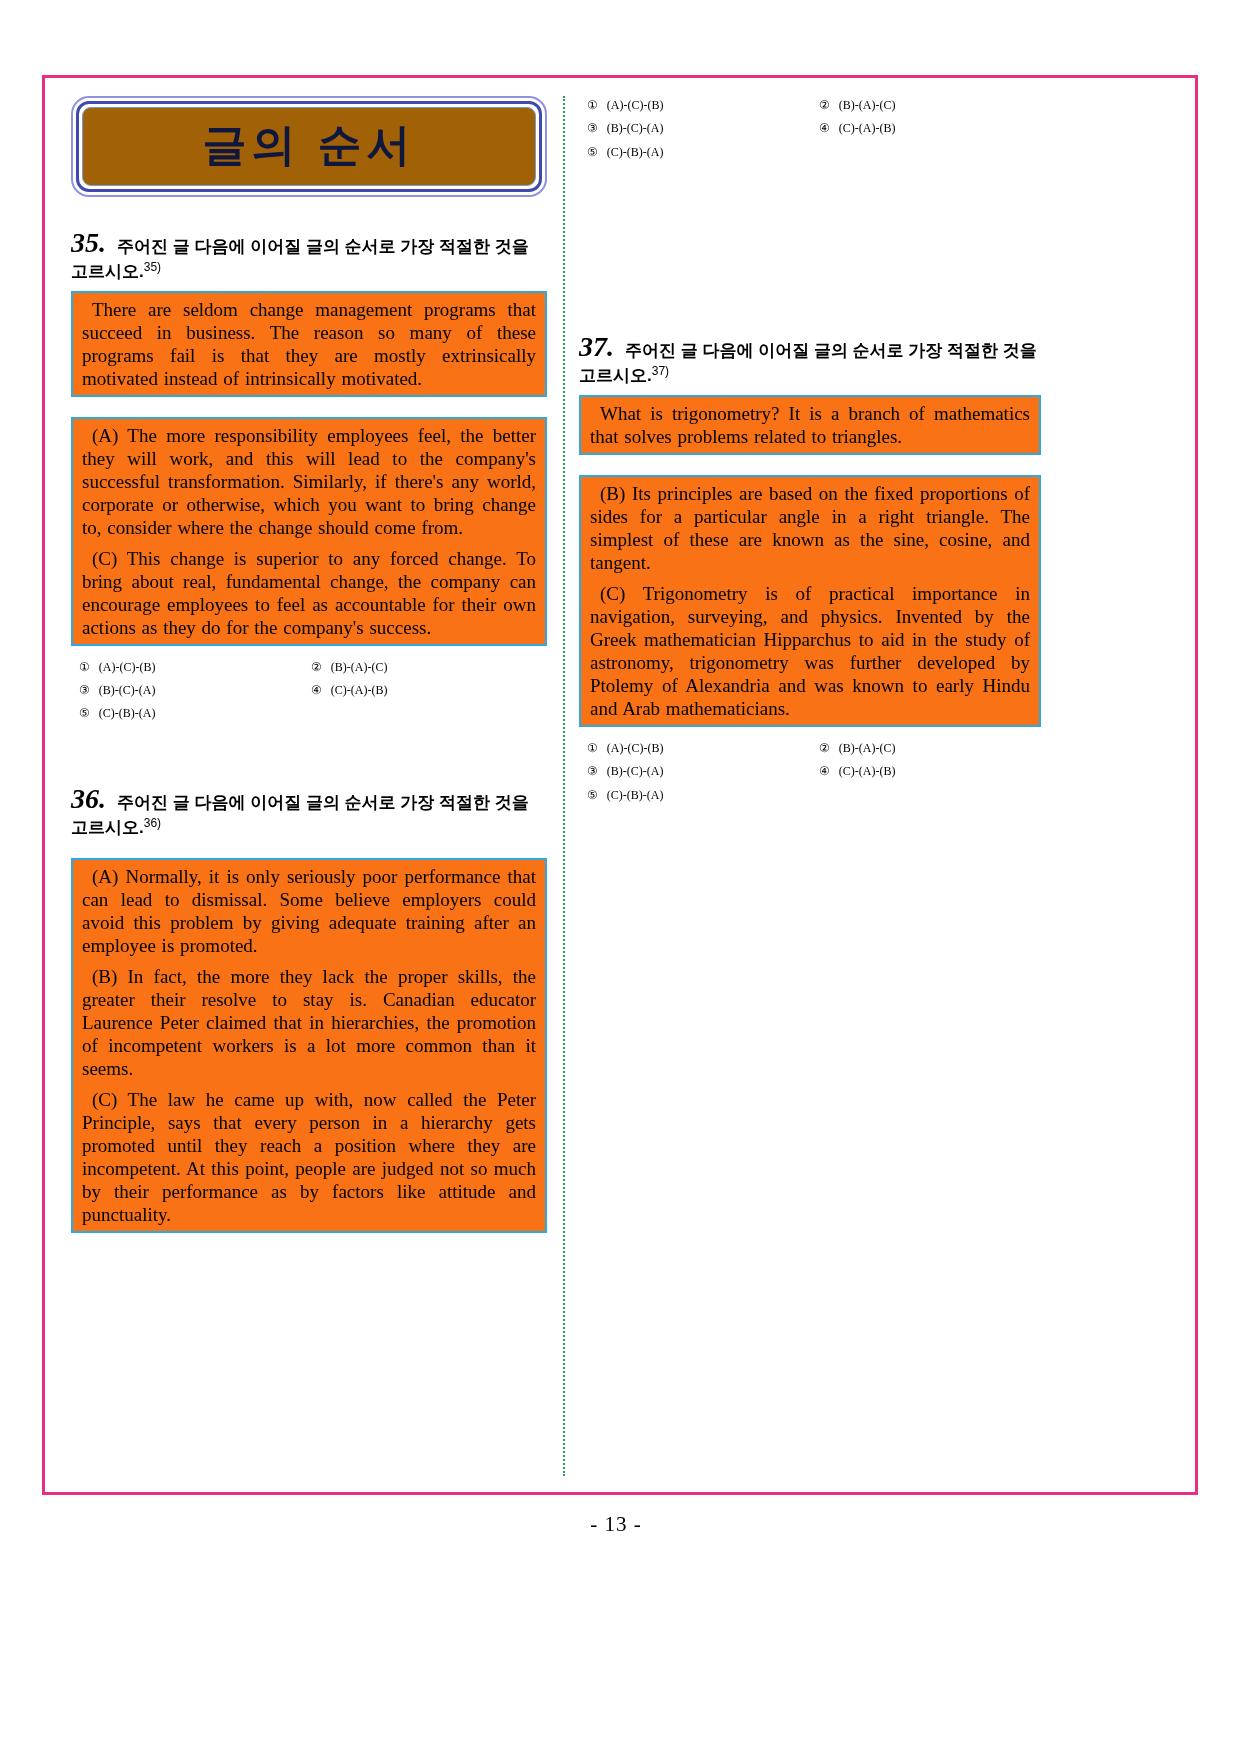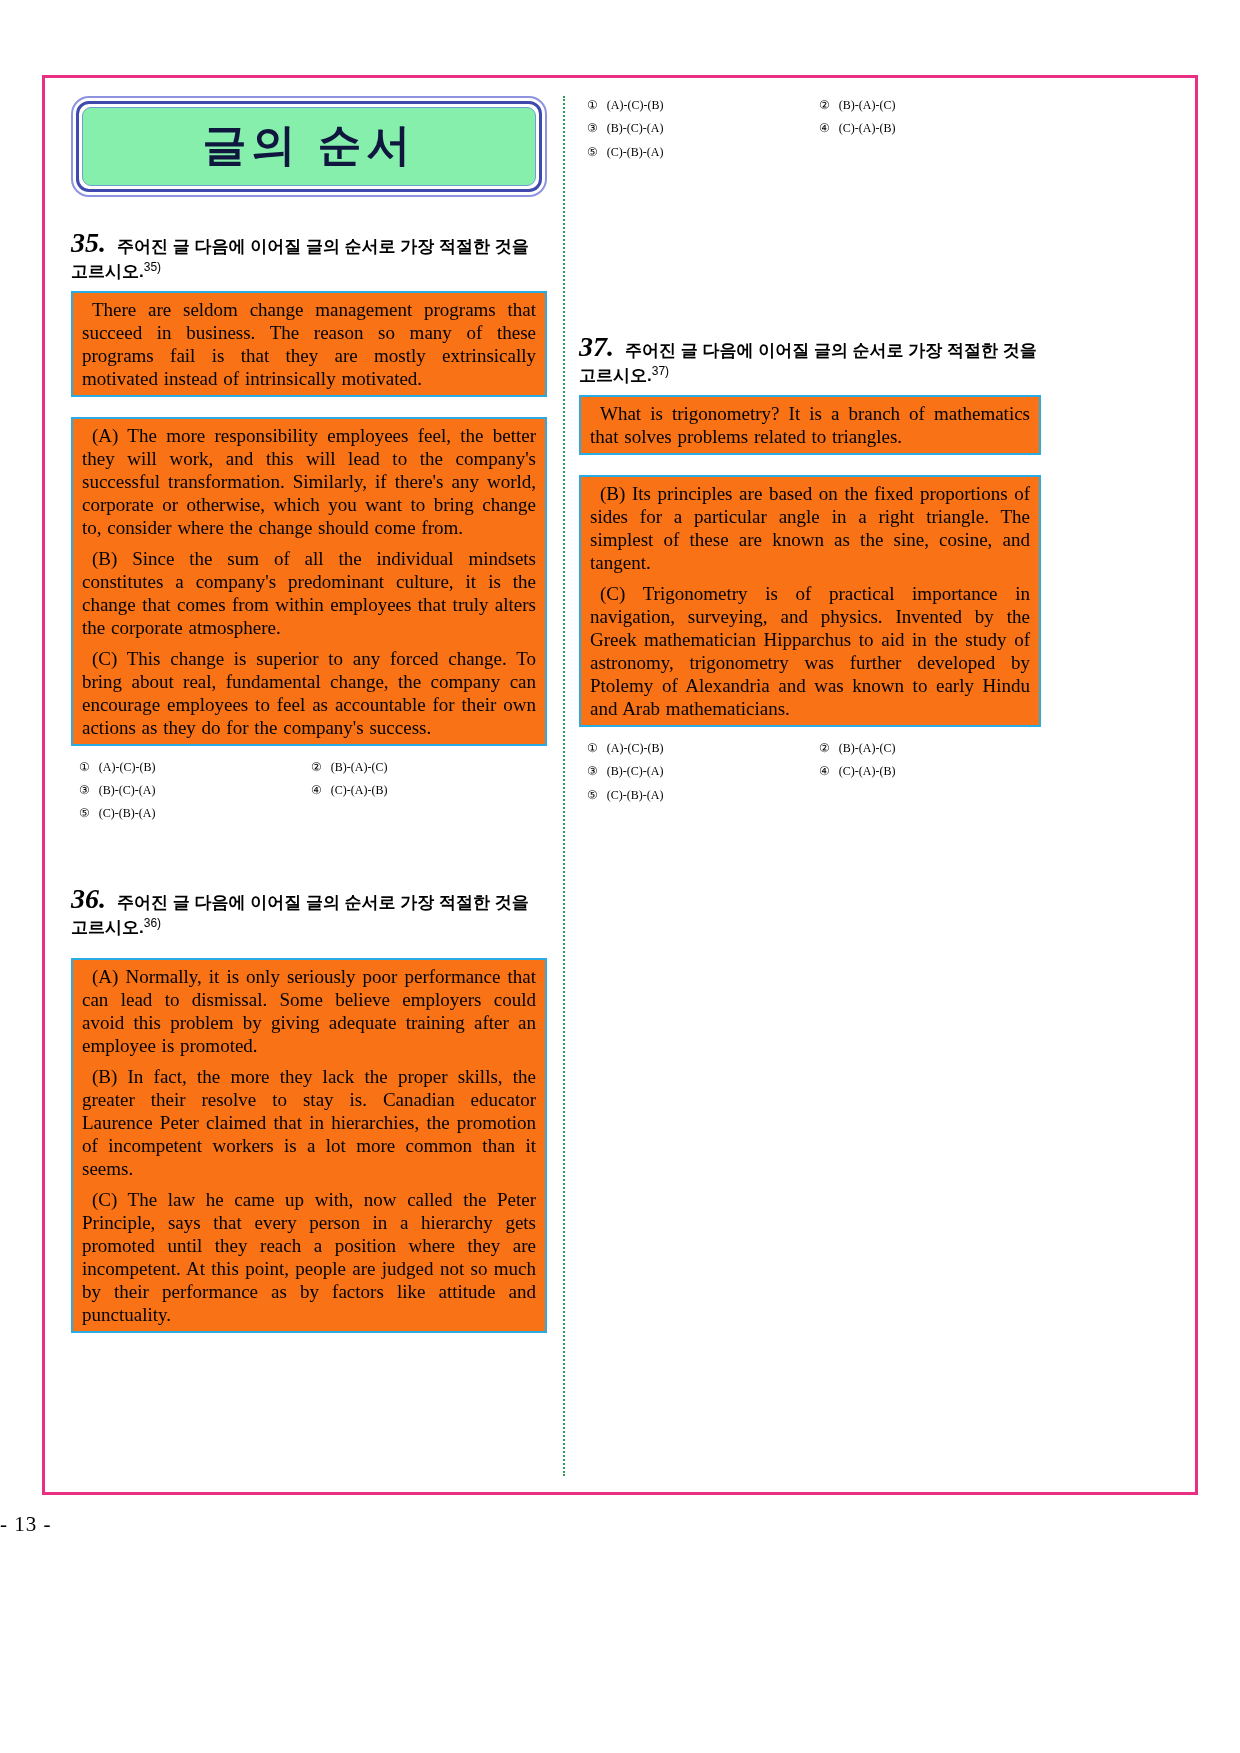--- a/index.html
+++ b/index.html
@@ -19,21 +19,21 @@
     overflow:hidden;
   }
   .columns { display:flex; height:100%; }
   .col-left  { width:476px; flex:none; }
   .divider   { flex:none; width:0; border-left:2px dotted #2e9e53; margin:2px 14px 6px 16px; }
   .col-right { width:462px; flex:none; padding-top:4px; }
 
   
   .title-outer { border:2px solid #8d93de; border-radius:18px; padding:3px; margin-top:2px; }
   .title-mid   { border:3px solid #3f49ae; border-radius:13px; padding:3px; background:#fff; }
-  .title-inner { background:#86efac; border:1px solid #6f9fd0; border-radius:9px; text-align:center; padding:8px 0 10px 0; }
+  .title-inner { background:#a16207; border:1px solid #6f9fd0; border-radius:9px; text-align:center; padding:8px 0 10px 0; }
   .title-text  { font-size:44px; font-weight:bold; color:#10173f; font-family:"Liberation Sans", sans-serif; letter-spacing:5px; }
 
   
   .q-header { margin-top:28px; line-height:1.25; }
   .q-num    { font-size:28px; font-weight:bold; font-style:italic; margin-right:7px; }
   .q-prompt { font-size:17px; font-weight:bold; font-family:"Liberation Sans", sans-serif; }
   .q-note   { font-size:12px; vertical-align:super; font-family:"Liberation Sans", sans-serif; }
 
   
   .passage-box { border:2px solid #2aabe2; padding:5px 9px; margin-top:8px; background:#f97316; }
@@ -42,21 +42,21 @@
   .abc-box .para + .para { margin-top:8px; }
 
   
   .choices { display:grid; grid-template-columns:232px 1fr; row-gap:9px; margin-top:14px; padding-left:8px; }
   .choice  { font-size:12px; white-space:nowrap; line-height:1.2; }
   .marker  { margin-right:9px; }
 
   .q36-gap { margin-top:60px; }
   .q37-gap { margin-top:170px; }
 
-  .footer { position:absolute; left:0; right:8px; top:1512px; font-size:21px; letter-spacing:1px; }
+  .footer { position:absolute; left:0; right:8px; top:1512px; text-align:center; font-size:21px; letter-spacing:1px; }
 </style>
 </head>
 <body>
 
 <div class="sheet">
   <div class="frame">
     <div class="columns">
 
       <div class="col-left">
 
@@ -71,21 +71,20 @@
         <section>
           <div class="q-header">
             <span class="q-num">35.</span>
             <span class="q-prompt">주어진 글 다음에 이어질 글의 순서로 가장 적절한 것을 고르시오.</span><sup class="q-note">35)</sup>
           </div>
           <div class="passage-box">
             <p class="passage">There are seldom change management programs that succeed in business. The reason so many of these programs fail is that they are mostly extrinsically motivated instead of intrinsically motivated.</p>
           </div>
           <div class="passage-box abc-box">
             <p class="passage para">(A) The more responsibility employees feel, the better they will work, and this will lead to the company's successful transformation. Similarly, if there's any world, corporate or otherwise, which you want to bring change to, consider where the change should come from.</p>
-            <p class="passage para">(B) Since the sum of all the individual mindsets constitutes a company's predominant culture, it is the change that comes from within employees that truly alters the corporate atmosphere.</p>
             <p class="passage para">(C) This change is superior to any forced change. To bring about real, fundamental change, the company can encourage employees to feel as accountable for their own actions as they do for the company's success.</p>
           </div>
           <div class="choices">
             <div class="choice"><span class="marker">①</span><span>(A)-(C)-(B)</span></div>
             <div class="choice"><span class="marker">②</span><span>(B)-(A)-(C)</span></div>
             <div class="choice"><span class="marker">③</span><span>(B)-(C)-(A)</span></div>
             <div class="choice"><span class="marker">④</span><span>(C)-(A)-(B)</span></div>
             <div class="choice"><span class="marker">⑤</span><span>(C)-(B)-(A)</span></div>
           </div>
         </section>

